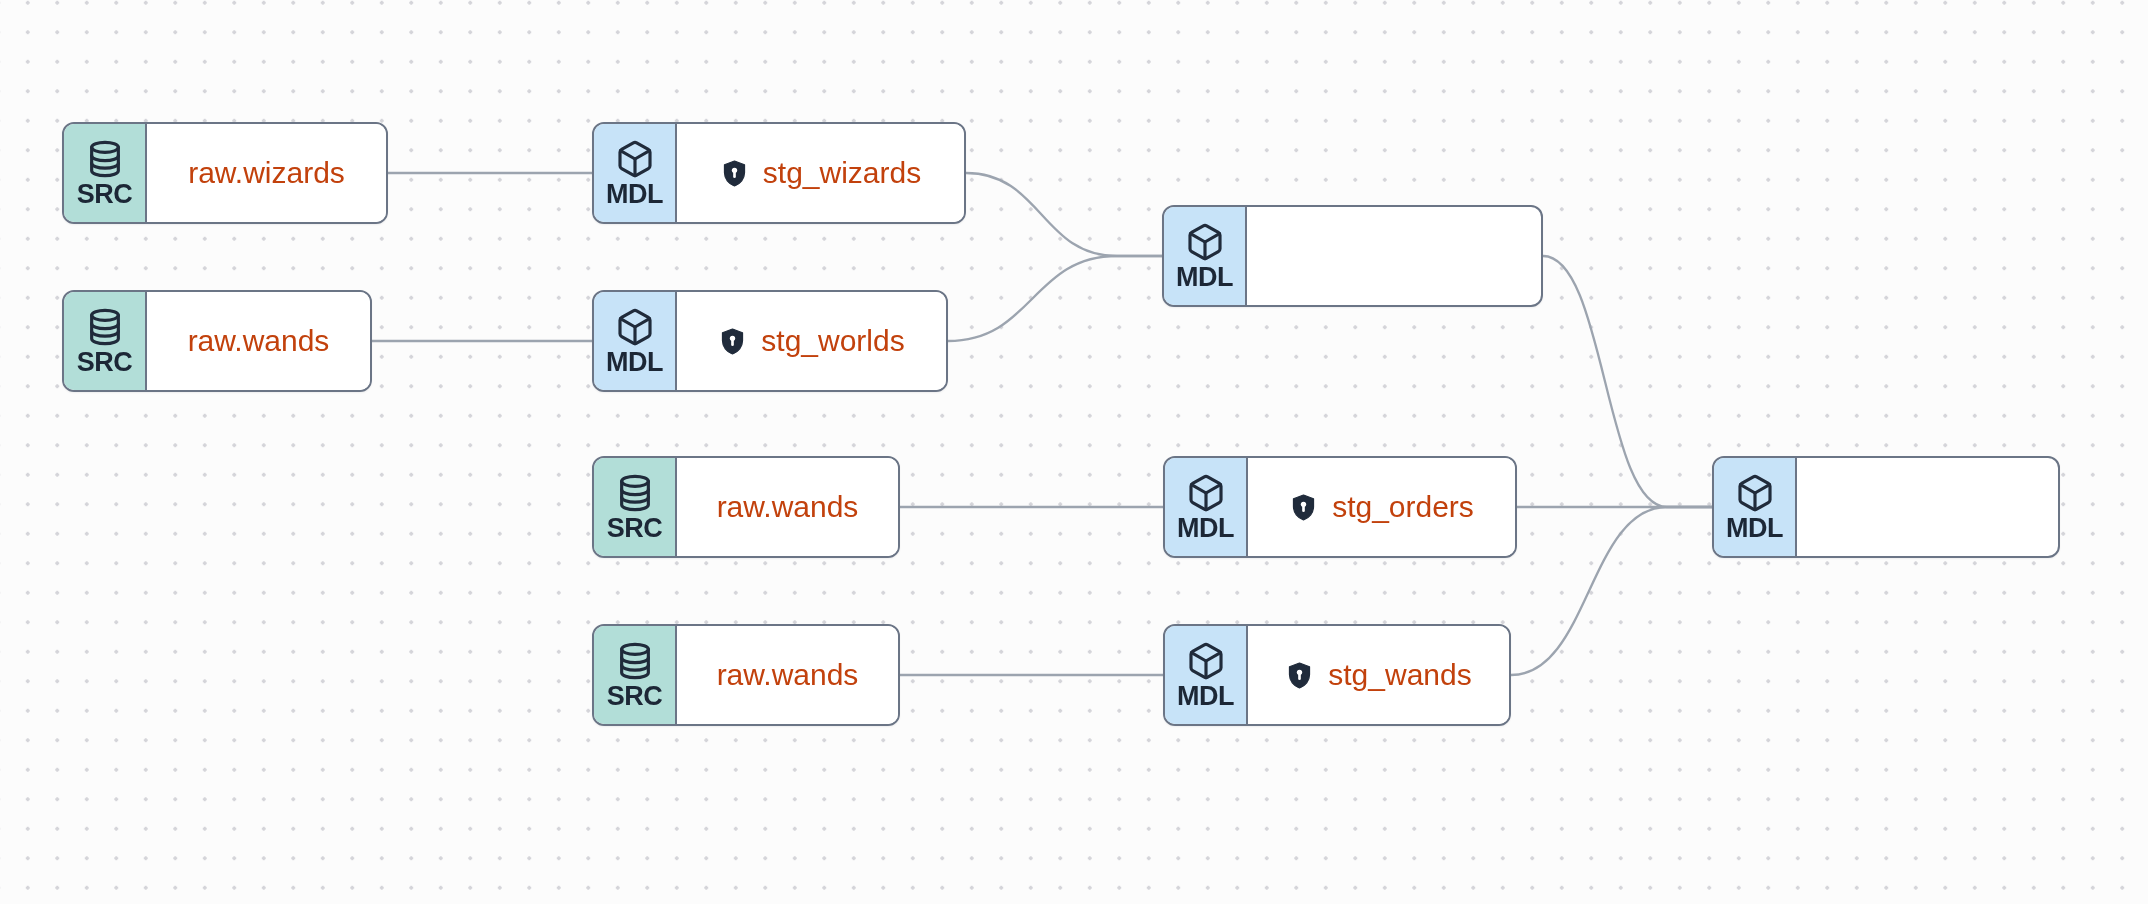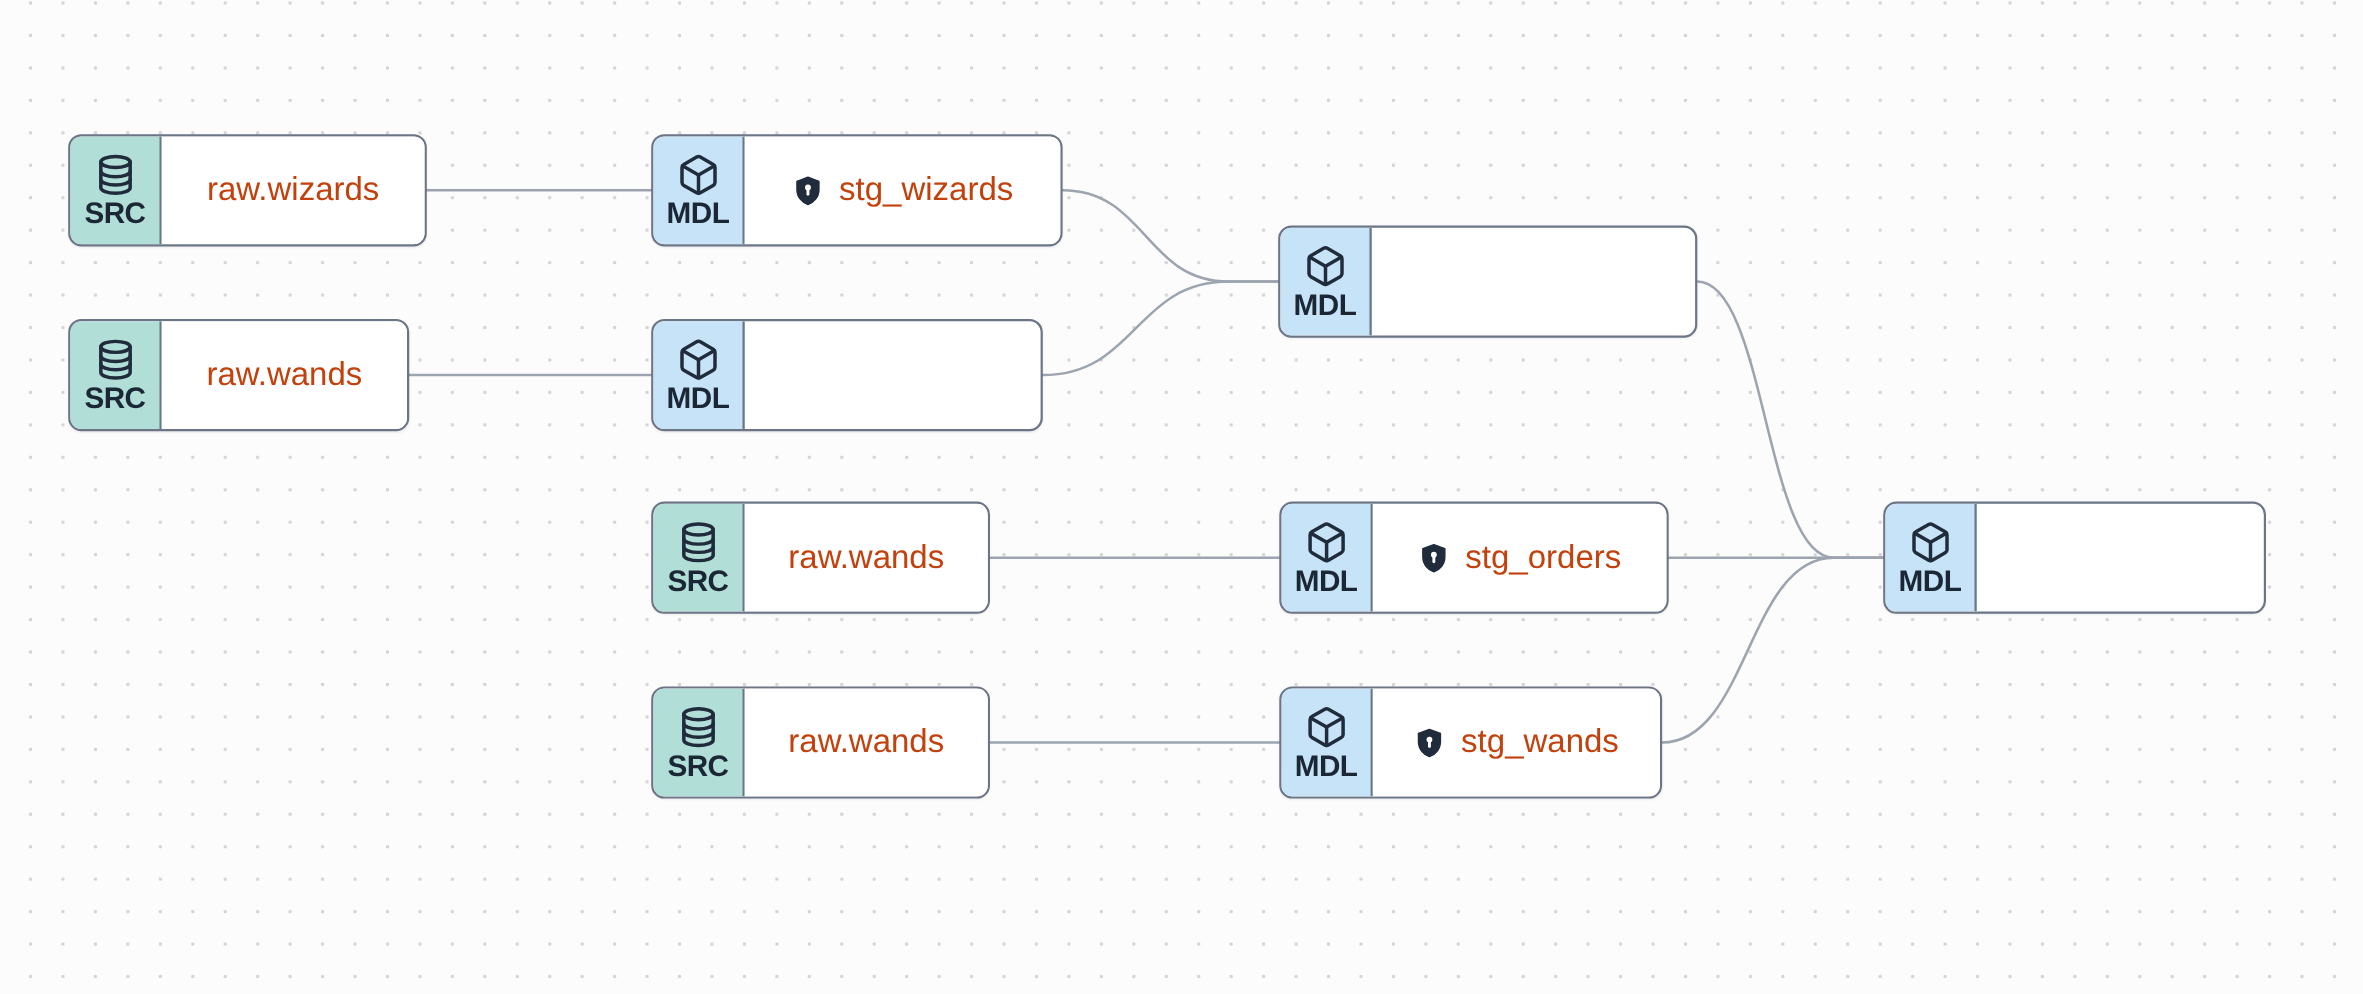--- a/index.html
+++ b/index.html
@@ -139,20 +139,30 @@
         <div class="badge" style="background: rgb(199, 227, 248);">
           <span class="glyph">
             <svg viewBox="0 0 24 24" fill="none" stroke="currentColor" stroke-width="1.9" stroke-linecap="round" stroke-linejoin="round">
               <path d="M21 8a2 2 0 0 0-1-1.73l-7-4a2 2 0 0 0-2 0l-7 4A2 2 0 0 0 3 8v8a2 2 0 0 0 1 1.73l7 4a2 2 0 0 0 2 0l7-4A2 2 0 0 0 21 16Z"></path>
               <path d="m3.3 7 8.7 5 8.7-5"></path>
               <path d="M12 22V12"></path>
             </svg>
           </span>
           <span class="badge-label">MDL</span>
         </div>
+        <div class="body">
+          <span class="shield">
+            <svg viewBox="0 0 24 24">
+              <path d="M12 1.7l8.3 3.1v6.3c0 5.3-3.5 9.5-8.3 11.2-4.8-1.7-8.3-5.9-8.3-11.2V4.8z" fill="#202b3b" stroke="#202b3b" stroke-width="1" stroke-linejoin="round"></path>
+              <circle cx="12" cy="9.4" r="2.2" fill="#ffffff"></circle>
+              <path d="M12 10.8v3.8" stroke="#ffffff" stroke-width="2.2" stroke-linecap="round"></path>
+            </svg>
+          </span>
+          <span class="node-name">stg_worlds</span>
+        </div>
       </div>
       <div class="node" style="left: 1162px; top: 205px; width: 381px; height: 102px;">
         <div class="badge" style="background: rgb(199, 227, 248);">
           <span class="glyph">
             <svg viewBox="0 0 24 24" fill="none" stroke="currentColor" stroke-width="1.9" stroke-linecap="round" stroke-linejoin="round">
               <path d="M21 8a2 2 0 0 0-1-1.73l-7-4a2 2 0 0 0-2 0l-7 4A2 2 0 0 0 3 8v8a2 2 0 0 0 1 1.73l7 4a2 2 0 0 0 2 0l7-4A2 2 0 0 0 21 16Z"></path>
               <path d="m3.3 7 8.7 5 8.7-5"></path>
               <path d="M12 22V12"></path>
             </svg>
           </span>

